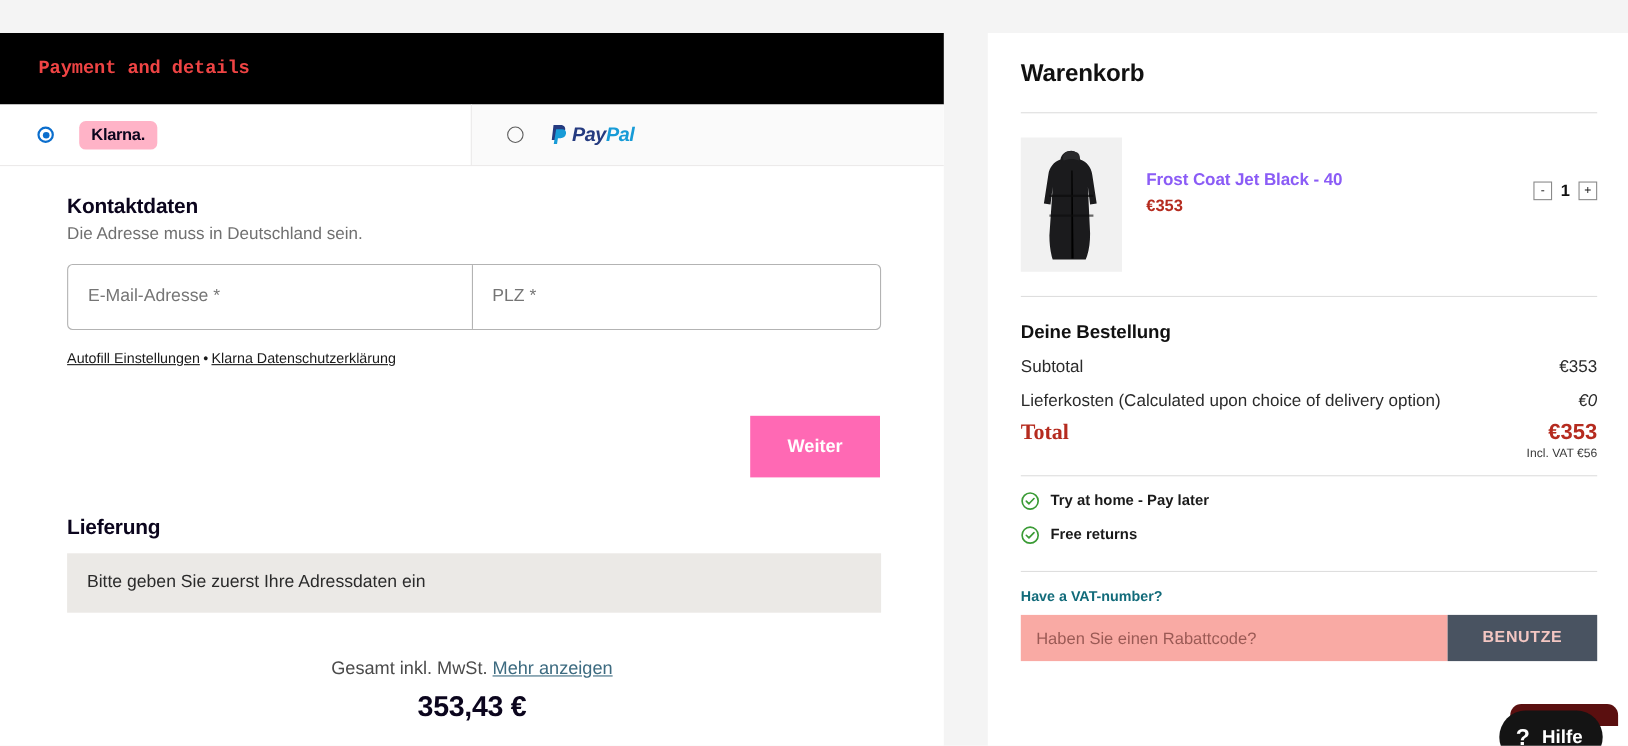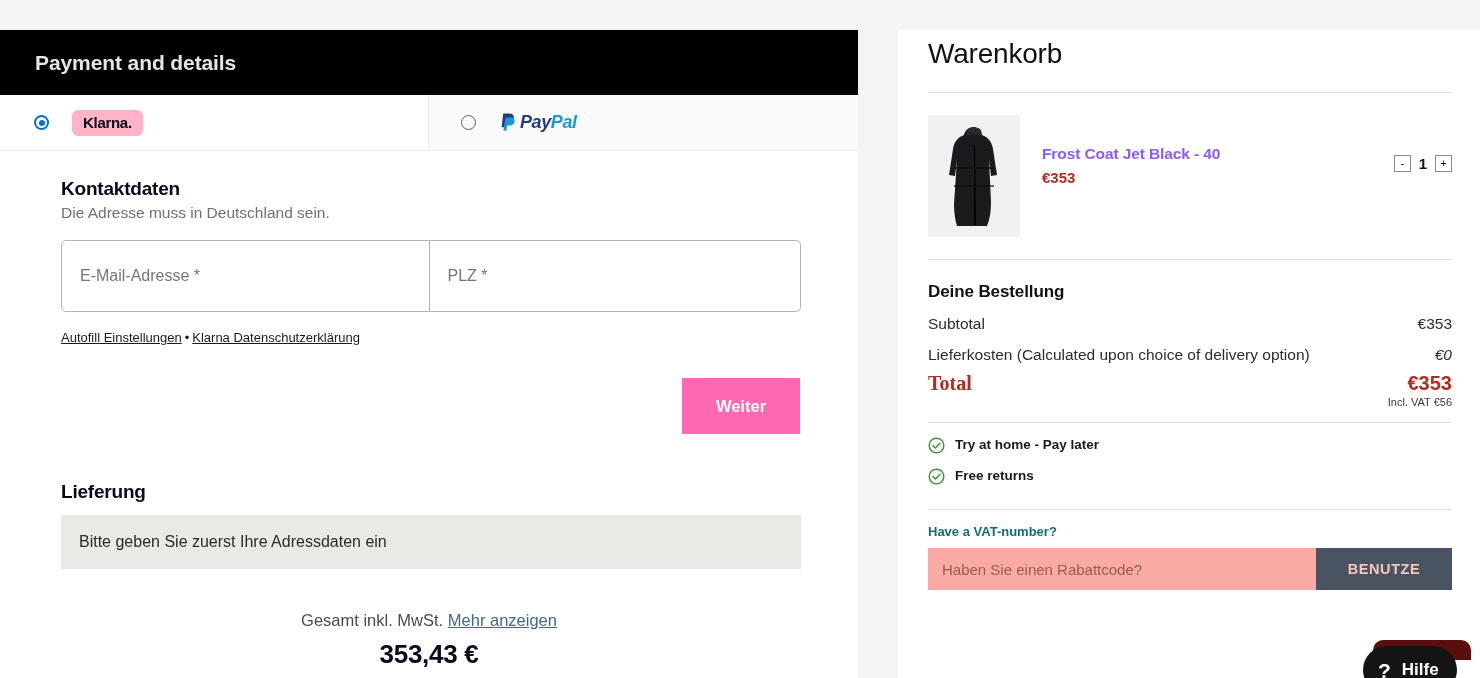--- a/index.html
+++ b/index.html
@@ -26,24 +26,25 @@
   }
   #klarna-header {
     height: 65px;
     background: #000000;
     display: flex;
     align-items: center;
     padding-left: 35px;
     box-sizing: border-box;
   }
   #klarna-header .title {
-    color: #e5e5e5;
-    font-size: 21px;
+    color: #ef4444;
+    font-size: 17px;
     font-weight: bold;
     letter-spacing: -0.1px;
+    font-family: Liberation Mono, monospace;
   }
 
   
   #payment-methods {
     display: flex;
     height: 55px;
     border-bottom: 1px solid #eceaea;
   }
   .pay-option {
     display: flex;
@@ -115,21 +116,21 @@
   }
   #contact-title { margin: 27px 0 0 61px; }
   #contact-sub {
     margin: 4px 0 0 61px;
     font-size: 15.5px;
     color: #707070;
   }
   #fields-row {
     margin: 18px 0 0 61px;
     width: 740px;
-    height: 72px;
+    height: 60px;
     border: 1px solid #b3b3b3;
     border-radius: 5px;
     display: flex;
     box-sizing: border-box;
     overflow: hidden;
     background: #fff;
   }
   .kfield {
     height: 100%;
     border: none;
@@ -211,23 +212,23 @@
     position: absolute;
     left: 898px;
     top: 30px;
     width: 582px;
     height: 648px;
     background: #ffffff;
     box-sizing: border-box;
     padding: 0 28px 0 30px;
   }
   #cart-title {
-    margin-top: 8px;
-    font-size: 28px;
-    font-weight: normal;
+    margin-top: 24px;
+    font-size: 22px;
+    font-weight: bold;
     color: #111111;
     letter-spacing: -0.2px;
   }
   .hr {
     height: 1px;
     background: #dedede;
     margin: 0;
   }
   #hr-1 { margin-top: 22px; }
 

